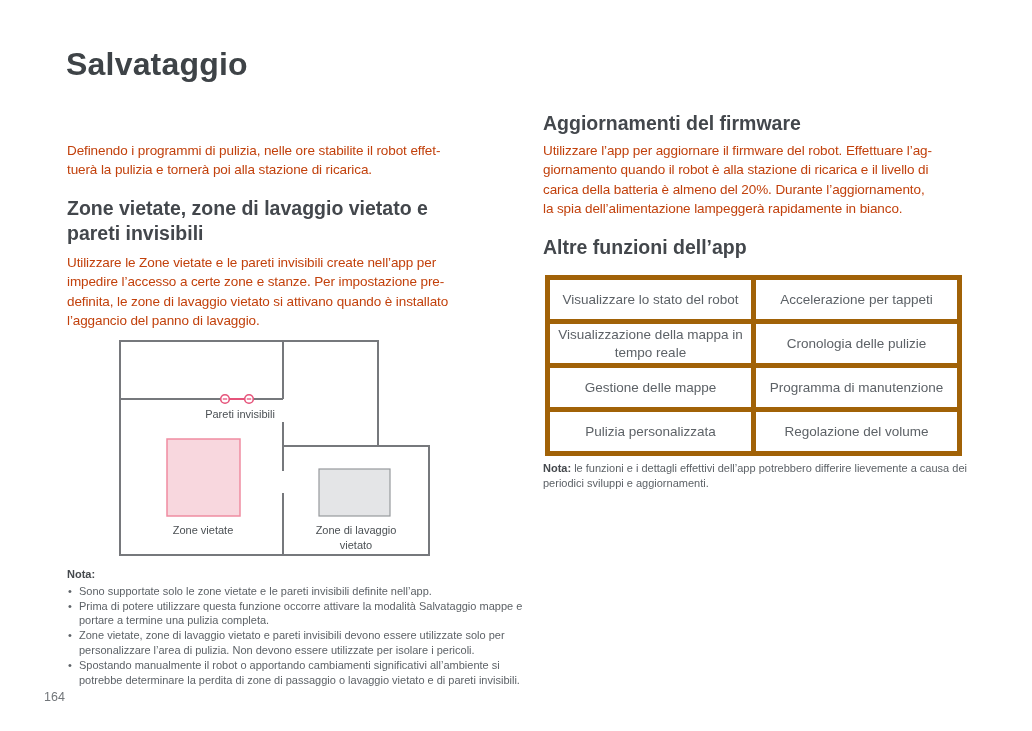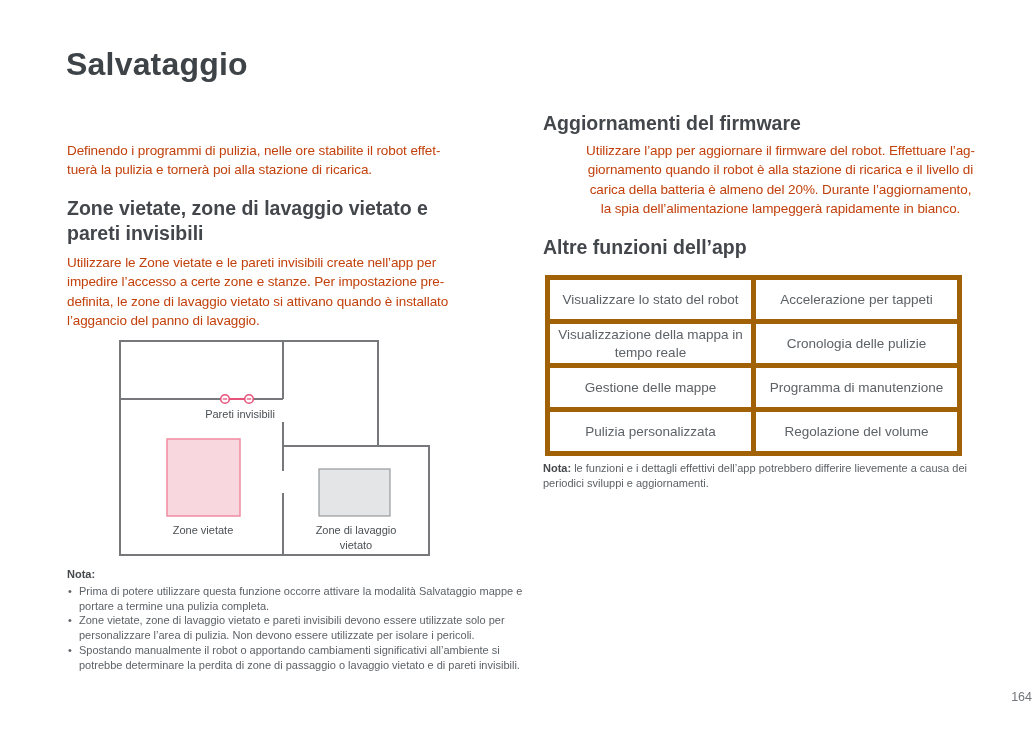--- a/index.html
+++ b/index.html
@@ -26,32 +26,32 @@
   #diagram text { font-size:11px; fill:#4b5054; }
 
   .note-block { font-size:11px; line-height:14.8px; color:#5d6267; }
   .note-label { font-weight:700; color:#45494d; }
   #left-note  { left:67px; top:567px; width:480px; }
   #left-note ul { list-style:none; margin-top:2px; }
   #left-note li { position:relative; padding-left:12px; white-space:pre-line; }
   #left-note li::before { content:"•"; position:absolute; left:1px; top:0; color:#5d6267; }
 
   #firmware-heading { left:543px; top:111px;text-align:center; }
-  #firmware-body    { left:543px; top:141px; width:475px;text-align:center; }
+  #firmware-body    { left:543px; top:141px; width:475px; }
   #altre-heading    { left:543px; top:235px; }
 
   #app-table { left:545px; top:275px; width:417px; border-collapse:collapse;
                table-layout:fixed; }
   #app-table td { border:5px solid #a16207; height:44px; text-align:center;
                   vertical-align:middle; font-size:13.5px; color:#5d6267;
                   white-space:pre-line; padding:2px 8px; line-height:17.5px; }
 
   #right-note { left:543px; top:461px; width:440px; white-space:pre-line; }
 
-  #page-number { left:0; top:690px; width:1032px; text-align:right;
+  #page-number { left:0; top:690px; width:1032px; text-align:left;
                  font-size:12.5px; color:#72767a;padding-left:44px; }
 </style>
 </head>
 <body>
 
 <div class="page">
 
   <div class="abs doc-title">Salvataggio</div>
 
   <div class="abs body-text" id="pulizia-body">Definendo i programmi di pulizia, nelle ore stabilite il robot effet-
@@ -83,20 +83,21 @@
 
     <text x="121" y="79" text-anchor="middle">Pareti invisibili</text>
     <text x="84" y="195" text-anchor="middle">Zone vietate</text>
     <text x="237" y="195" text-anchor="middle">Zone di lavaggio</text>
     <text x="237" y="210" text-anchor="middle">vietato</text>
   </svg>
 
   <div class="abs note-block" id="left-note">
     <div class="note-label">Nota:</div>
     <ul>
+      <li>Sono supportate solo le zone vietate e le pareti invisibili definite nell’app.</li>
       <li>Prima di potere utilizzare questa funzione occorre attivare la modalità Salvataggio mappe e
 portare a termine una pulizia completa.</li>
       <li>Zone vietate, zone di lavaggio vietato e pareti invisibili devono essere utilizzate solo per
 personalizzare l’area di pulizia. Non devono essere utilizzate per isolare i pericoli.</li>
       <li>Spostando manualmente il robot o apportando cambiamenti significativi all’ambiente si
 potrebbe determinare la perdita di zone di passaggio o lavaggio vietato e di pareti invisibili.</li>
     </ul>
   </div>
 
   <div class="abs h2" id="firmware-heading">Aggiornamenti del firmware</div>

